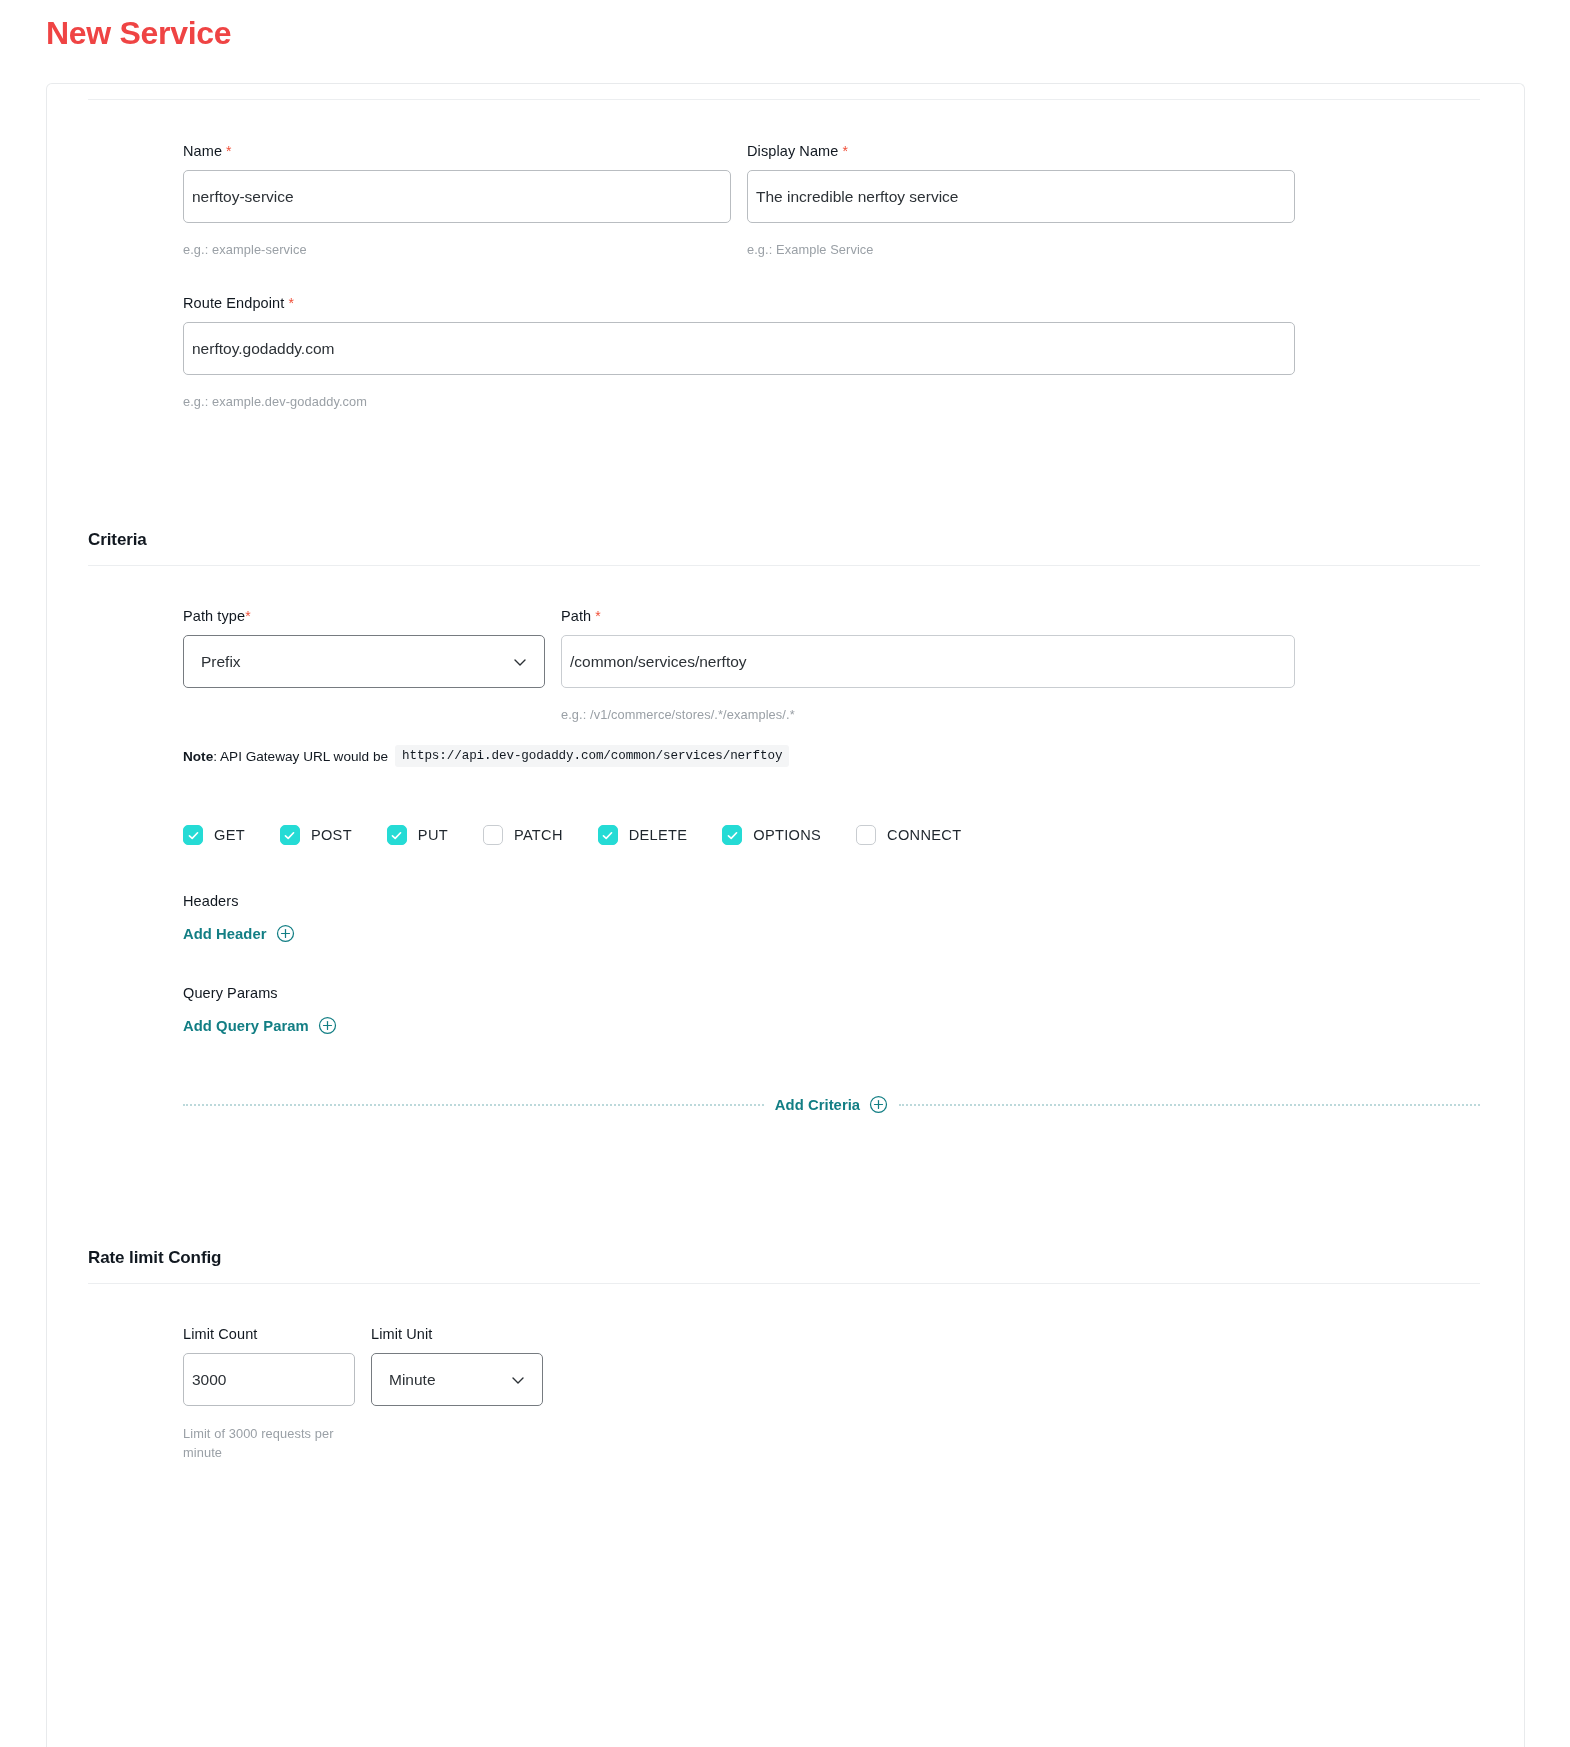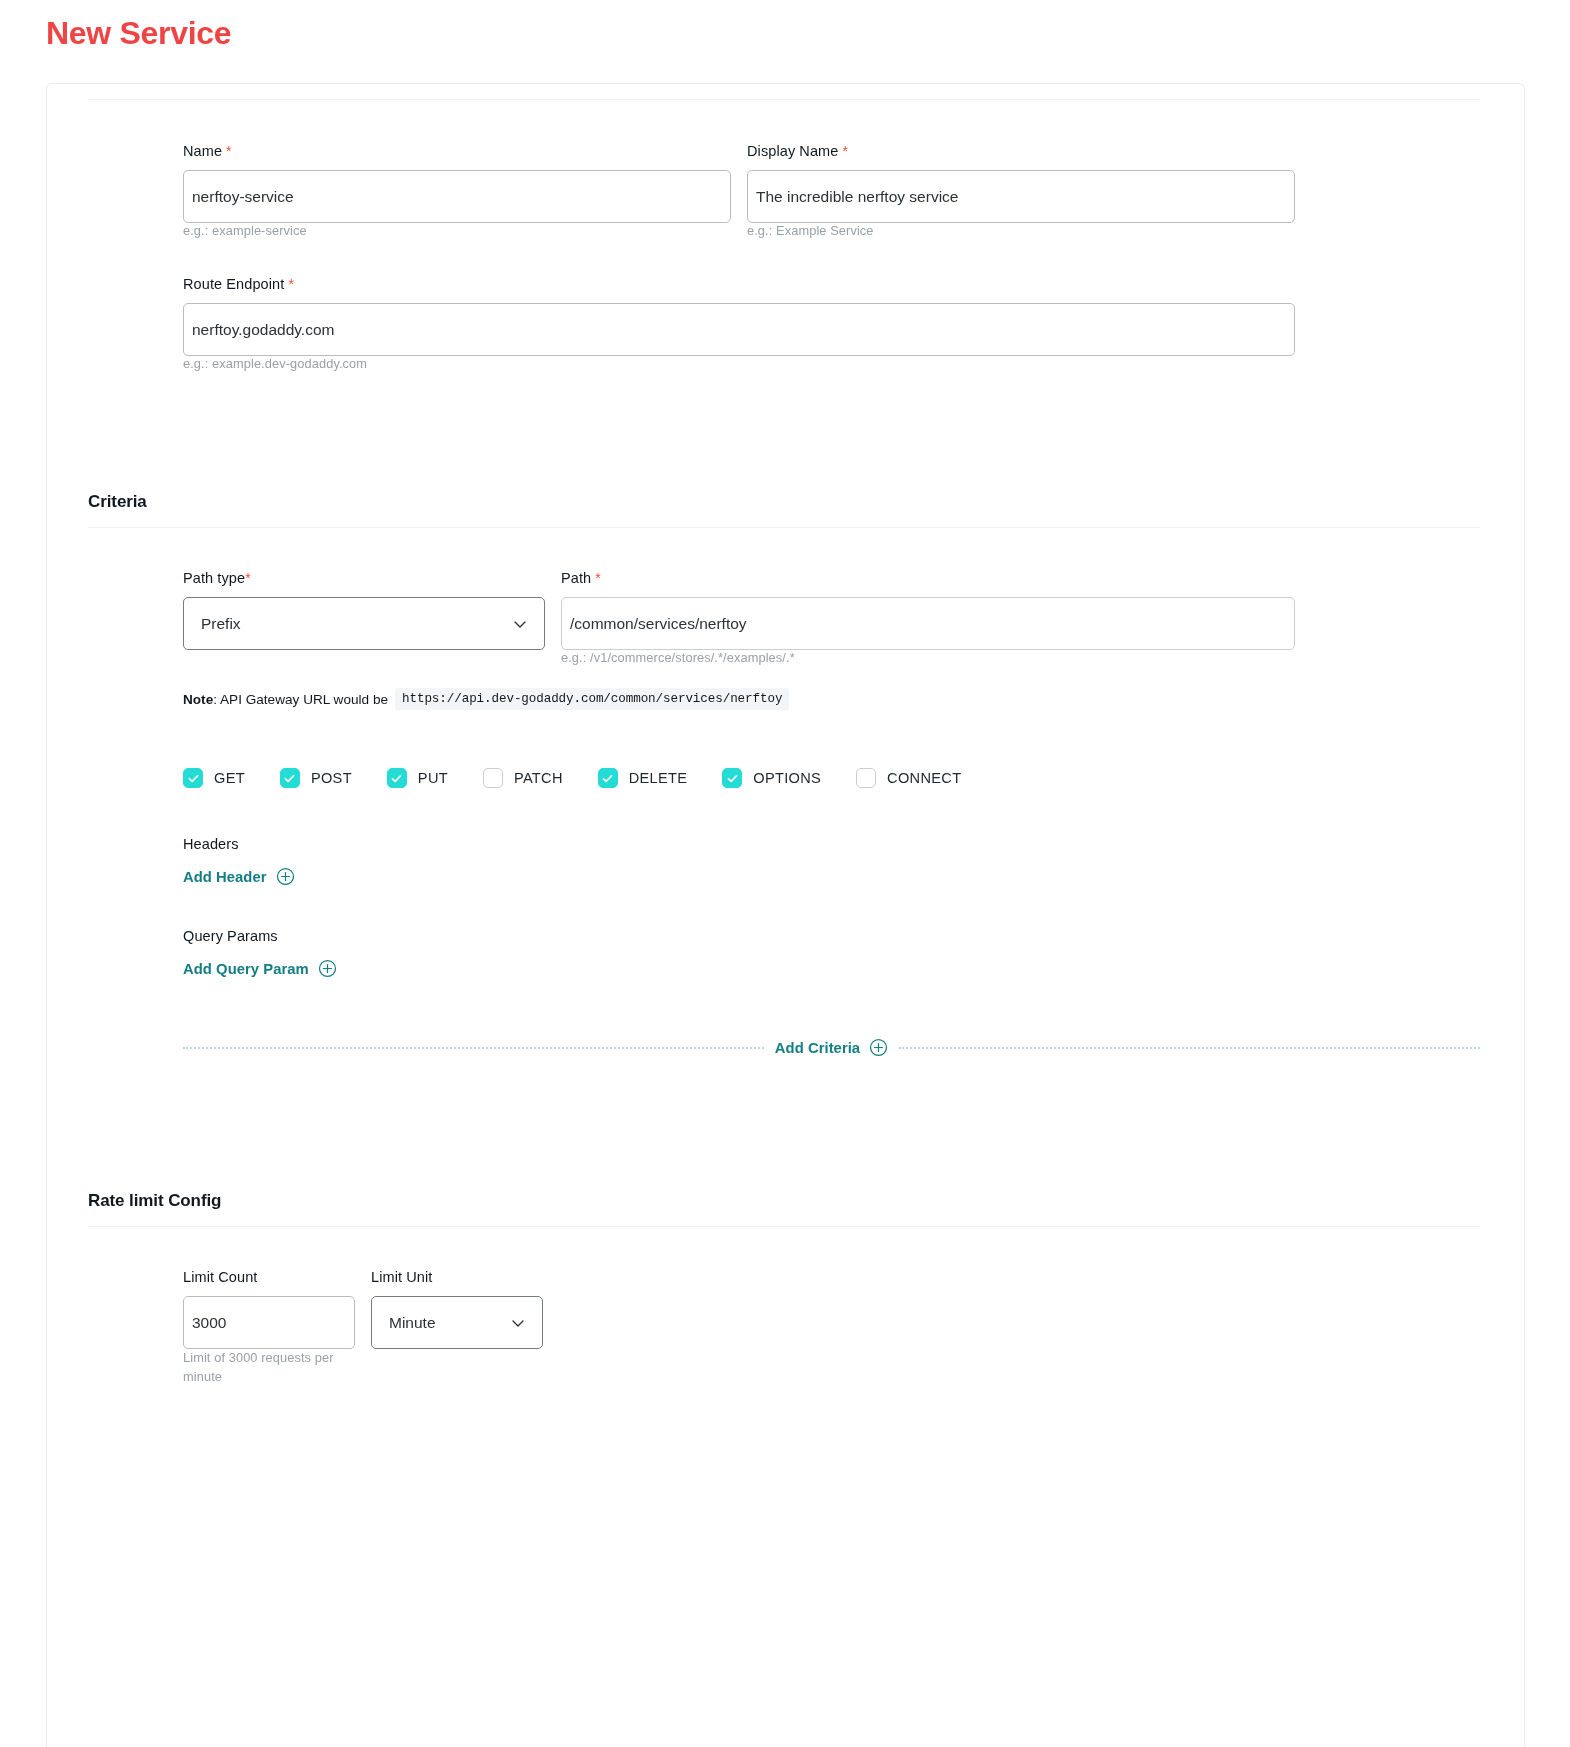--- a/index.html
+++ b/index.html
@@ -79,21 +79,21 @@
     display: flex;
     align-items: center;
     font-family: "Liberation Sans", sans-serif;
     width: 100%;
   }
   .text-input.softer { border-color: #c9cdd1; }
 
   .hint {
     font-size: 12.8px;
     color: #9aa0a6;
-    margin-top: 0;
+    margin-top: 19px;
     letter-spacing: 0.1px;
   }
 
   
   .select {
     height: 53px;
     border: 1px solid #767b80;
     border-radius: 5px;
     background: #fff;
     font-size: 15.5px;

